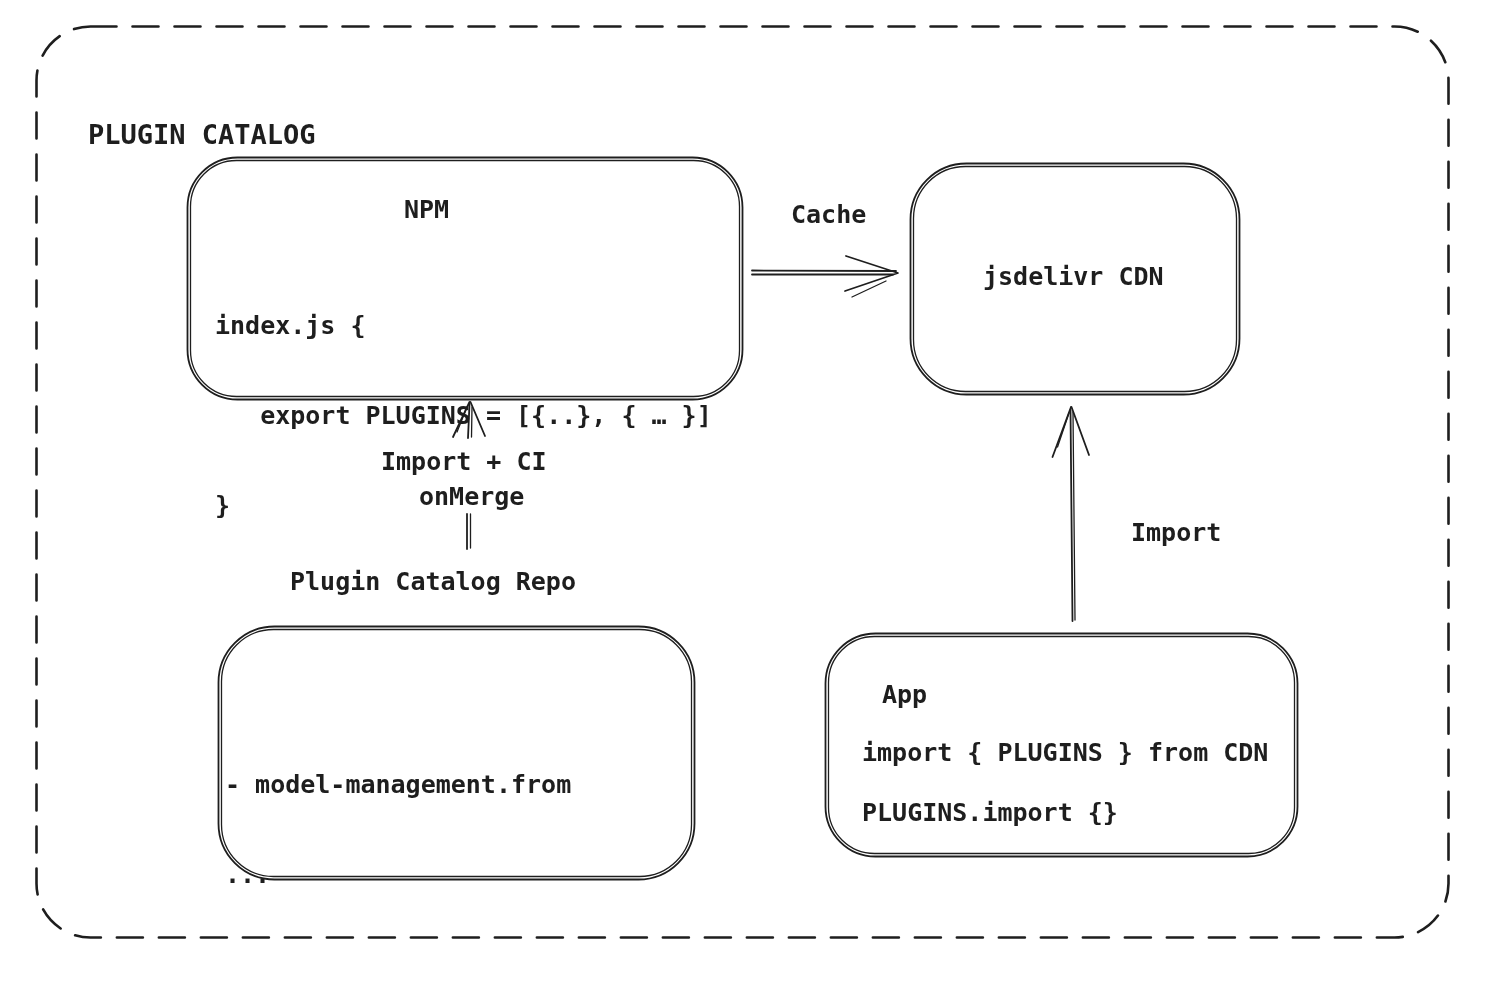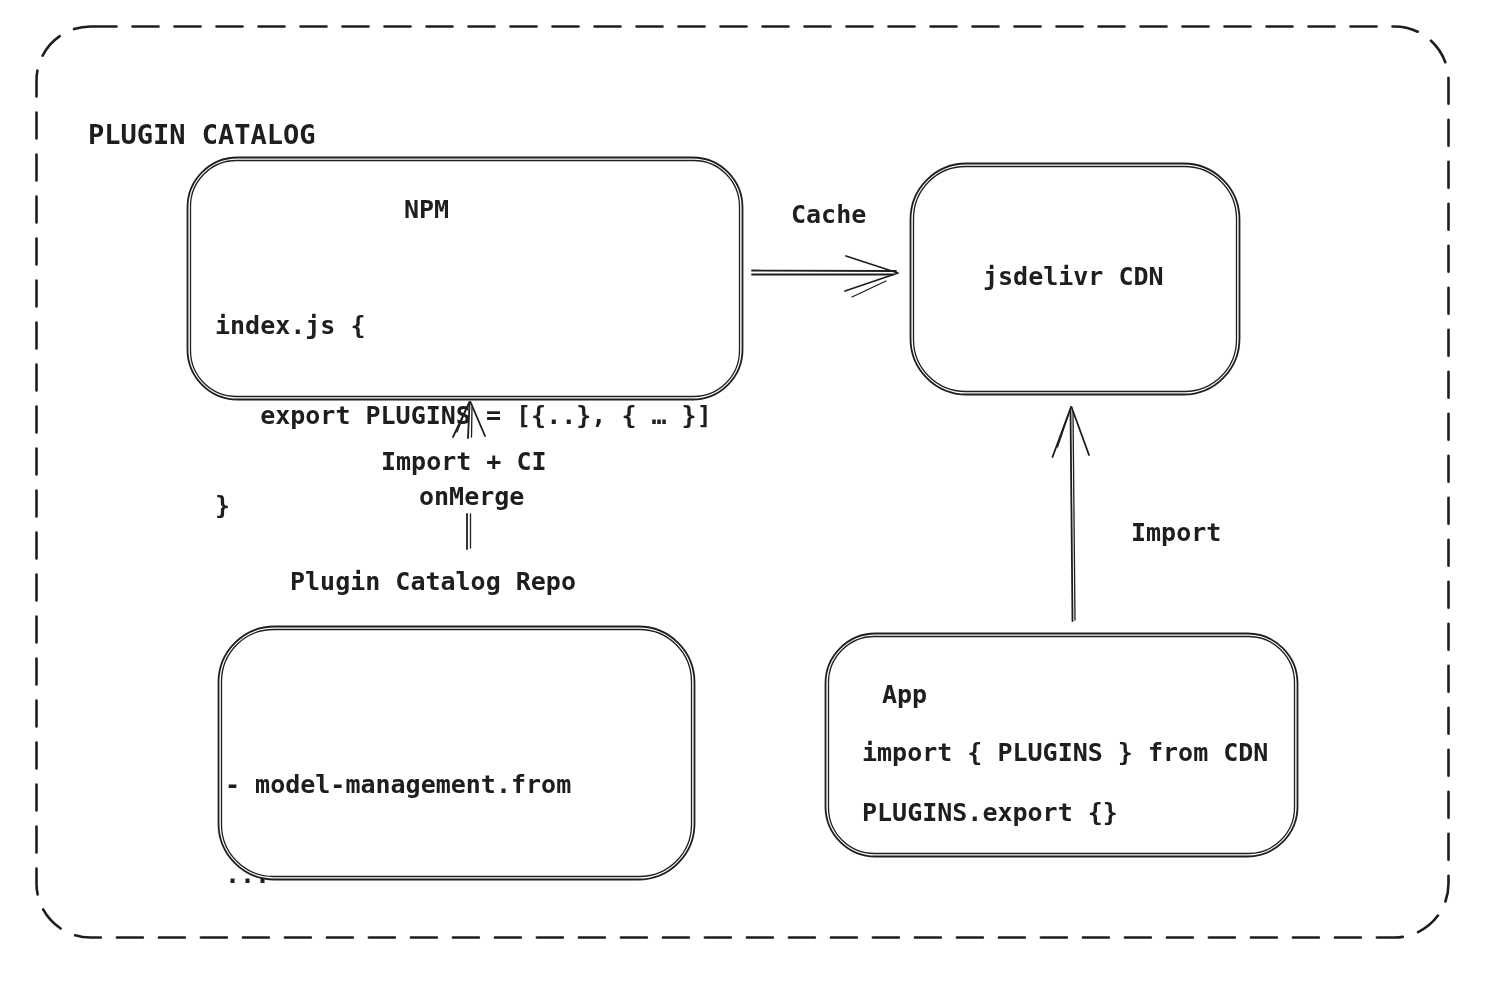--- a/index.html
+++ b/index.html
@@ -125,15 +125,15 @@
   <div class="txt" style="left:290px; top:567px;">Plugin Catalog Repo</div>
   <div class="txt codeblock" style="left:225px; top:710px;">
     <div class="line">- model-management.from</div>
     <div class="line">...</div>
   </div>
 
   <div class="txt" style="left:1110px; top:518px;margin-left:21px;">Import</div>
 
   <div class="txt" style="left:862px; top:680px;margin-left:20px;">App</div>
   <div class="txt" style="left:862px; top:738px;">import { PLUGINS } from CDN</div>
-  <div class="txt" style="left:862px; top:798px;">PLUGINS.export {}</div>
+  <div class="txt" style="left:862px; top:798px;">PLUGINS.import {}</div>
 
 </div>
 
 </body></html>

